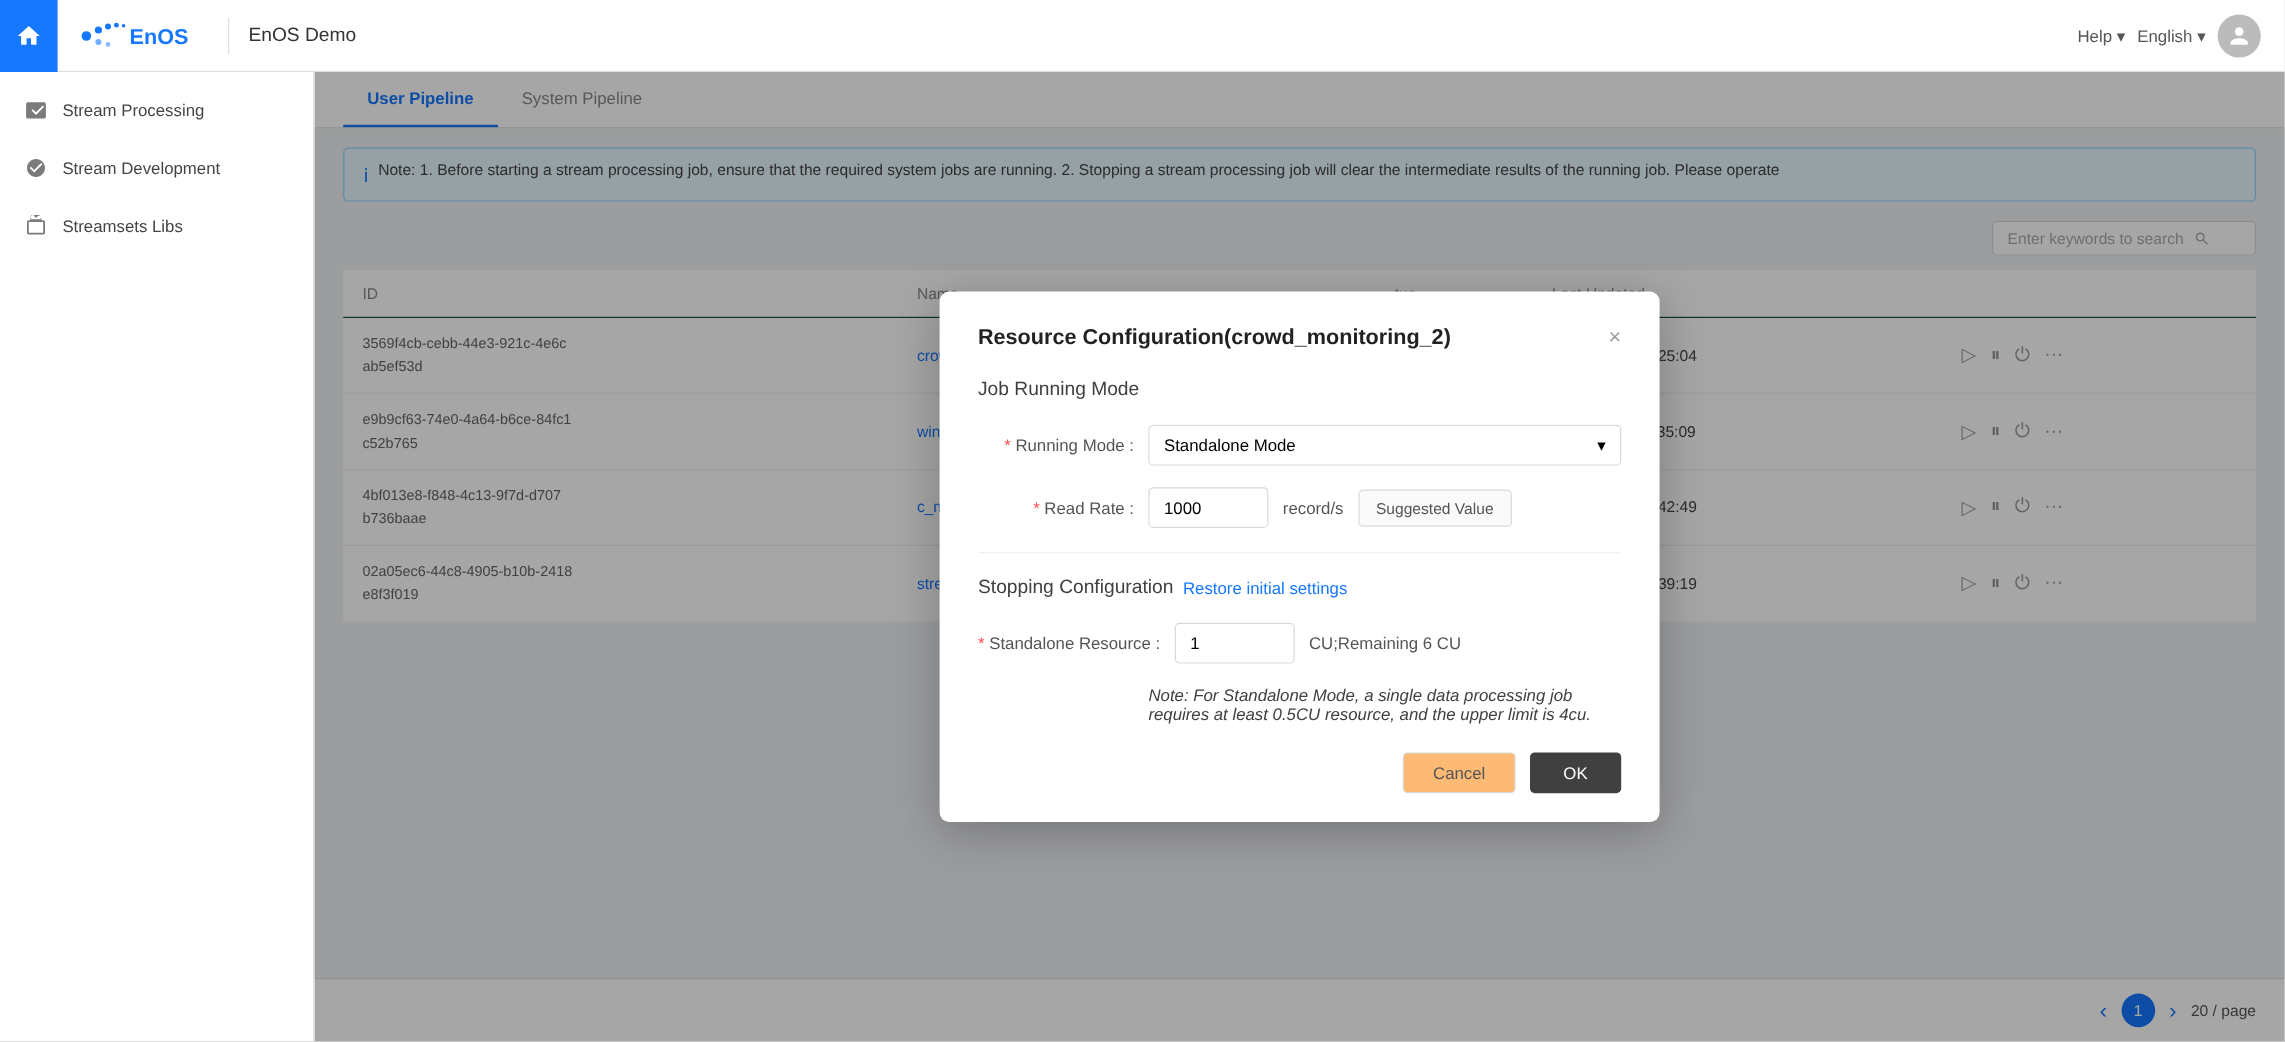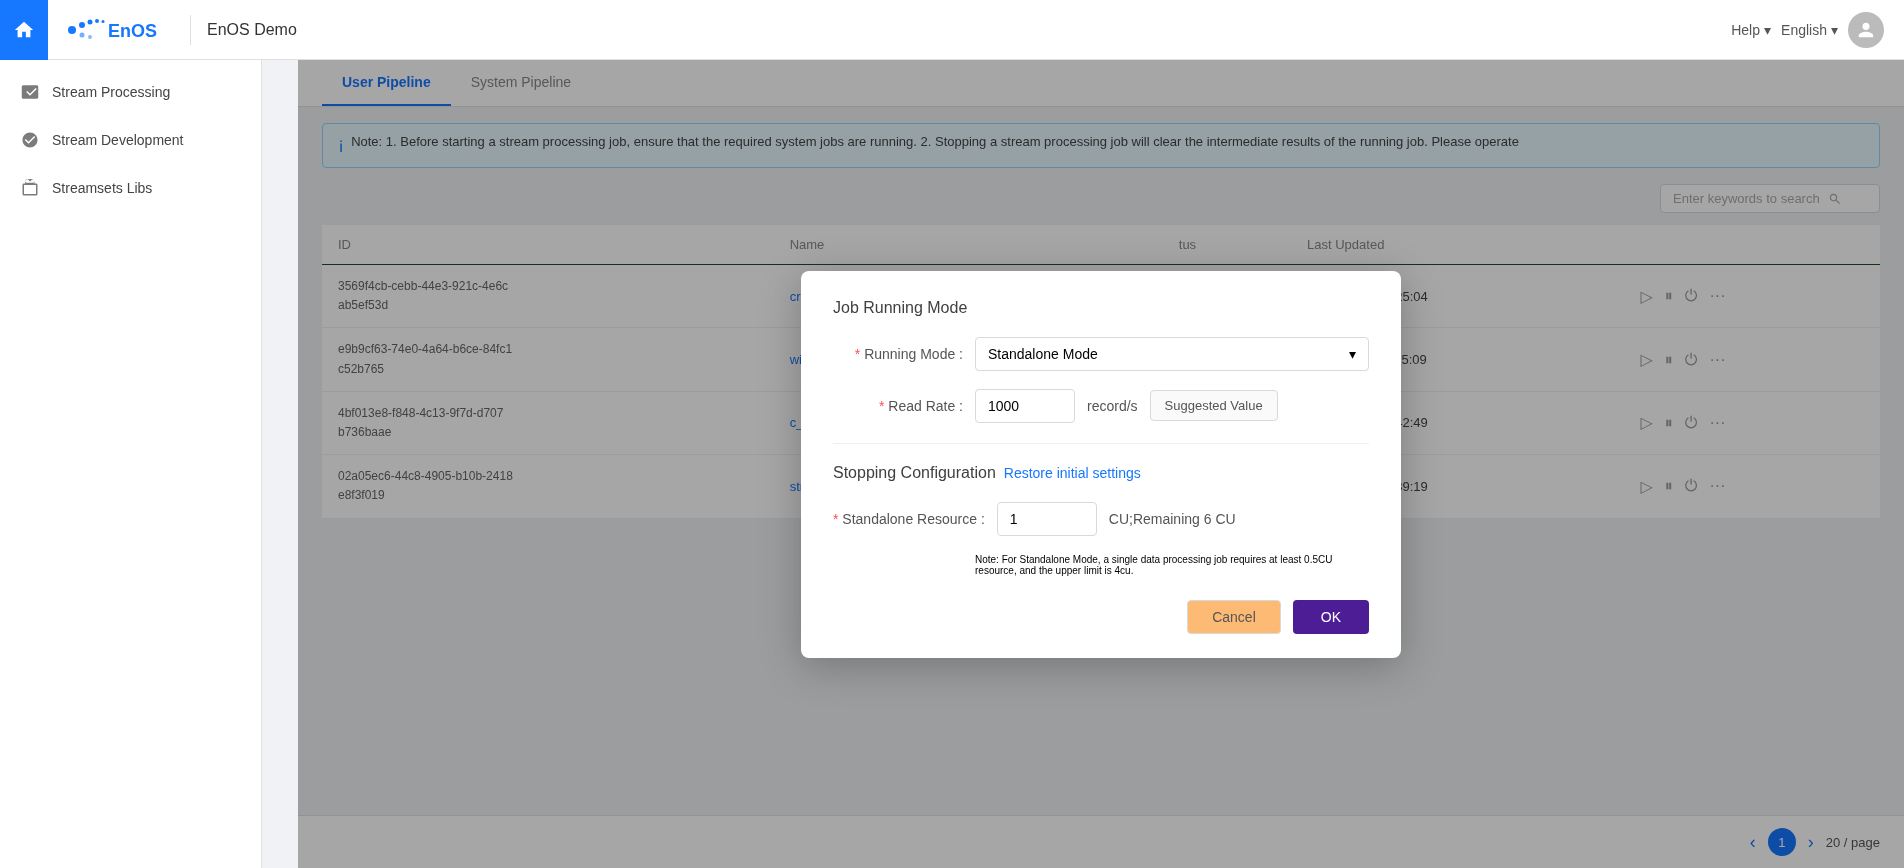--- a/index.html
+++ b/index.html
@@ -52,21 +52,20 @@
     .sidebar-item.active { background: #e8f0fe; color: #1677ff; font-weight: 600; border-left: 3px solid #1677ff; }
     .sidebar-icon { width: 20px; height: 20px; display: flex; align-items: center; justify-content: center; }
 
     
     .content-area {
       flex: 1;
       display: flex;
       flex-direction: column;
       overflow: hidden;
       position: relative;
-      margin-left: 36px;
     }
     .content-overlay {
       position: absolute; inset: 0;
       background: rgba(0,0,0,0.35);
       z-index: 5;
     }
 
     
     .tabs-bar {
       background: #fff;
@@ -217,41 +216,42 @@
       color: #555;
       cursor: pointer;
       background: #fafafa;
     }
 
     .divider { border: none; border-top: 1px solid #f0f0f0; margin: 20px 0; }
 
     .restore-link { color: #1677ff; cursor: pointer; font-size: 14px; margin-left: 8px; }
 
     .note-text {
-      font-size: 10px; color: #000000;
+      font-size: 14px; color: #404040;
       margin-top: 4px; margin-left: 142px;
       margin-bottom: 8px;
+      font-style: italic;
     }
 
     .modal-footer {
       display: flex; justify-content: flex-end; gap: 12px;
       margin-top: 24px;
     }
     .btn-cancel {
       border: 1px solid #d9d9d9;
       background: #fdba74;
       border-radius: 4px;
       padding: 8px 24px;
       font-size: 14px;
       cursor: pointer;
       color: #555;
     }
     .btn-ok {
       border: none;
-      background: #4c1d95;
+      background: #404040;
       color: #fff;
       border-radius: 4px;
       padding: 8px 28px;
       font-size: 14px;
       cursor: pointer;
     }
   </style>
 </head>
 <body>
 
@@ -448,20 +448,24 @@
 
     <div class="pagination">
       <span class="page-nav">‹</span>
       <div class="page-btn">1</div>
       <span class="page-nav">›</span>
       <span>20 / page</span>
     </div>
 
     <div class="modal-overlay">
       <div class="modal">
+        <div class="modal-header">
+          <span class="modal-title">Resource Configuration(crowd_monitoring_2)</span>
+          <span class="modal-close">×</span>
+        </div>
 
         <div class="section-label">Job Running Mode</div>
 
         <div class="form-row">
           <span class="form-label">
             <span style="color:#ff4d4f">*</span> Running Mode :
           </span>
           <div class="select-wrap">
             <span>Standalone Mode</span>
             <span>▾</span>

